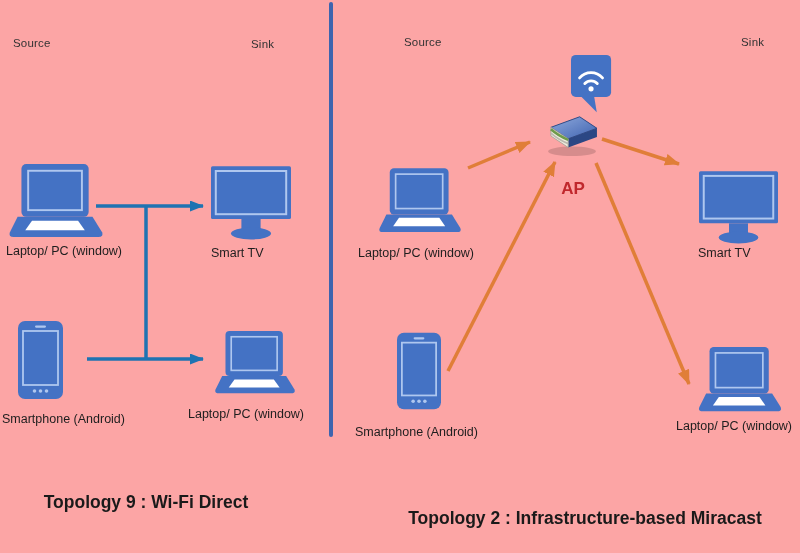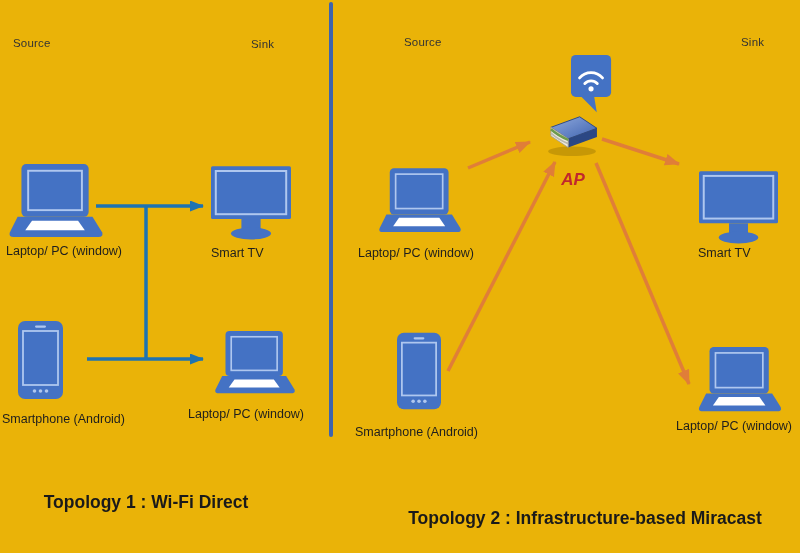--- a/index.html
+++ b/index.html
@@ -6,21 +6,21 @@
     --device-blue:#4472C4;
     --device-light:#AFC7EF;
     --arrow-teal:#1E73B2;
     --arrow-orange:#E07E38;
     --divider-blue:#3E64AE;
     --ap-red:#C0282D;
     --caption-black:#1A1A1A;
   }
   html,body{margin:0;padding:0;background:#fff;}
   .canvas{
-    position:relative;width:800px;height:553px;background:#eab308;overflow:hidden;
+    position:relative;width:800px;height:553px;background:#fca5a5;overflow:hidden;
     font-family:"Liberation Sans",sans-serif;color:#1c1c1c;
   }
   .abs{position:absolute;}
   .zone-label{font-size:11.5px;color:#333;letter-spacing:.2px;}
   .dev-label{font-size:12.5px;color:#1e1e1e;text-align:left;white-space:nowrap;}
   .caption{font-weight:bold;font-size:17.5px;color:var(--caption-black);text-align:center;line-height:26px;}
   .ap-label{font-size:17px;font-weight:600;color:var(--ap-red);text-align:center;}
   .divider{background:var(--divider-blue);border-radius:2px;}
   svg{display:block;}
   .dev-fill{fill:var(--device-blue);}
@@ -85,21 +85,21 @@
 
   <svg class="abs" style="left:214px;top:331px;" width="82" height="64" viewBox="0 0 100 78">
     <rect x="14" y="0" width="70" height="55" rx="5" class="dev-fill"></rect>
     <rect x="21" y="7" width="56" height="41" class="dev-stroke" stroke-width="2"></rect>
     <path d="M10,55 L88,55 L98,71 Q100,76 94,76 L6,76 Q0,76 2,71 Z" class="dev-fill"></path>
     <polygon points="25,59 73,59 80,69 18,69" fill="#ffffff"></polygon>
   </svg>
   <div class="abs dev-label" style="left:188px;top:407px;width:130px;">Laptop/ PC (window)</div>
 
   <div class="abs caption" style="left:21px;top:489px;width:250px;">
-    <div>Topology 1 : Wi-Fi Direct</div>
+    <div>Topology 9 : Wi-Fi Direct</div>
   </div>
 
   <div class="abs zone-label" style="left:404px;top:36px;">Source</div>
   <div class="abs zone-label" style="left:741px;top:36px;">Sink</div>
 
   <svg class="abs" style="left:571px;top:54px;" width="42" height="63" viewBox="0 0 44 64">
     <rect x="0" y="0" width="42" height="44" rx="5" class="dev-fill"></rect>
     <polygon points="9,42 24,42 27,60" class="dev-fill"></polygon>
     <path d="M9,24 a16,16 0 0 1 24,0" stroke="#ffffff" stroke-width="3" fill="none" stroke-linecap="round"></path>
     <path d="M14.5,30 a9,9 0 0 1 13,0" stroke="#ffffff" stroke-width="3" fill="none" stroke-linecap="round"></path>
@@ -113,21 +113,21 @@
         <stop offset="1" stop-color="#3F63B0"></stop>
       </linearGradient>
     </defs>
     <ellipse cx="28" cy="41" rx="25" ry="5" fill="#000000" opacity="0.15"></ellipse>
     <polygon points="6,16 36,5 54,17 24,28" fill="url(#routerTop)" stroke="#2B4784" stroke-width="1"></polygon>
     <polygon points="54,17 54,26 24,37 24,28" fill="#2B4784"></polygon>
     <polygon points="6,16 24,28 24,37 6,25" fill="#EFEBDE" stroke="#9A9A90" stroke-width="0.8"></polygon>
     <path d="M6,18 q8,7 18,11" stroke="#6D9B4B" stroke-width="2.6" fill="none"></path>
     <path d="M6,22 q8,7 18,11" stroke="#B9B9AE" stroke-width="1.8" fill="none"></path>
   </svg>
-  <div class="abs ap-label" style="left:551px;top:170px;width:44px;font-style:italic;">AP</div>
+  <div class="abs ap-label" style="left:551px;top:179px;width:44px;">AP</div>
 
   <svg class="abs" style="left:378px;top:167px;" width="84" height="68" viewBox="0 0 100 78">
     <rect x="14" y="0" width="70" height="55" rx="5" class="dev-fill"></rect>
     <rect x="21" y="7" width="56" height="41" class="dev-stroke" stroke-width="2"></rect>
     <path d="M10,55 L88,55 L98,71 Q100,76 94,76 L6,76 Q0,76 2,71 Z" class="dev-fill"></path>
     <polygon points="25,59 73,59 80,69 18,69" fill="#ffffff"></polygon>
   </svg>
   <div class="abs dev-label" style="left:358px;top:246px;width:124px;">Laptop/ PC (window)</div>
 
   <svg class="abs" style="left:397px;top:331px;" width="44" height="80" viewBox="0 0 45 78">

